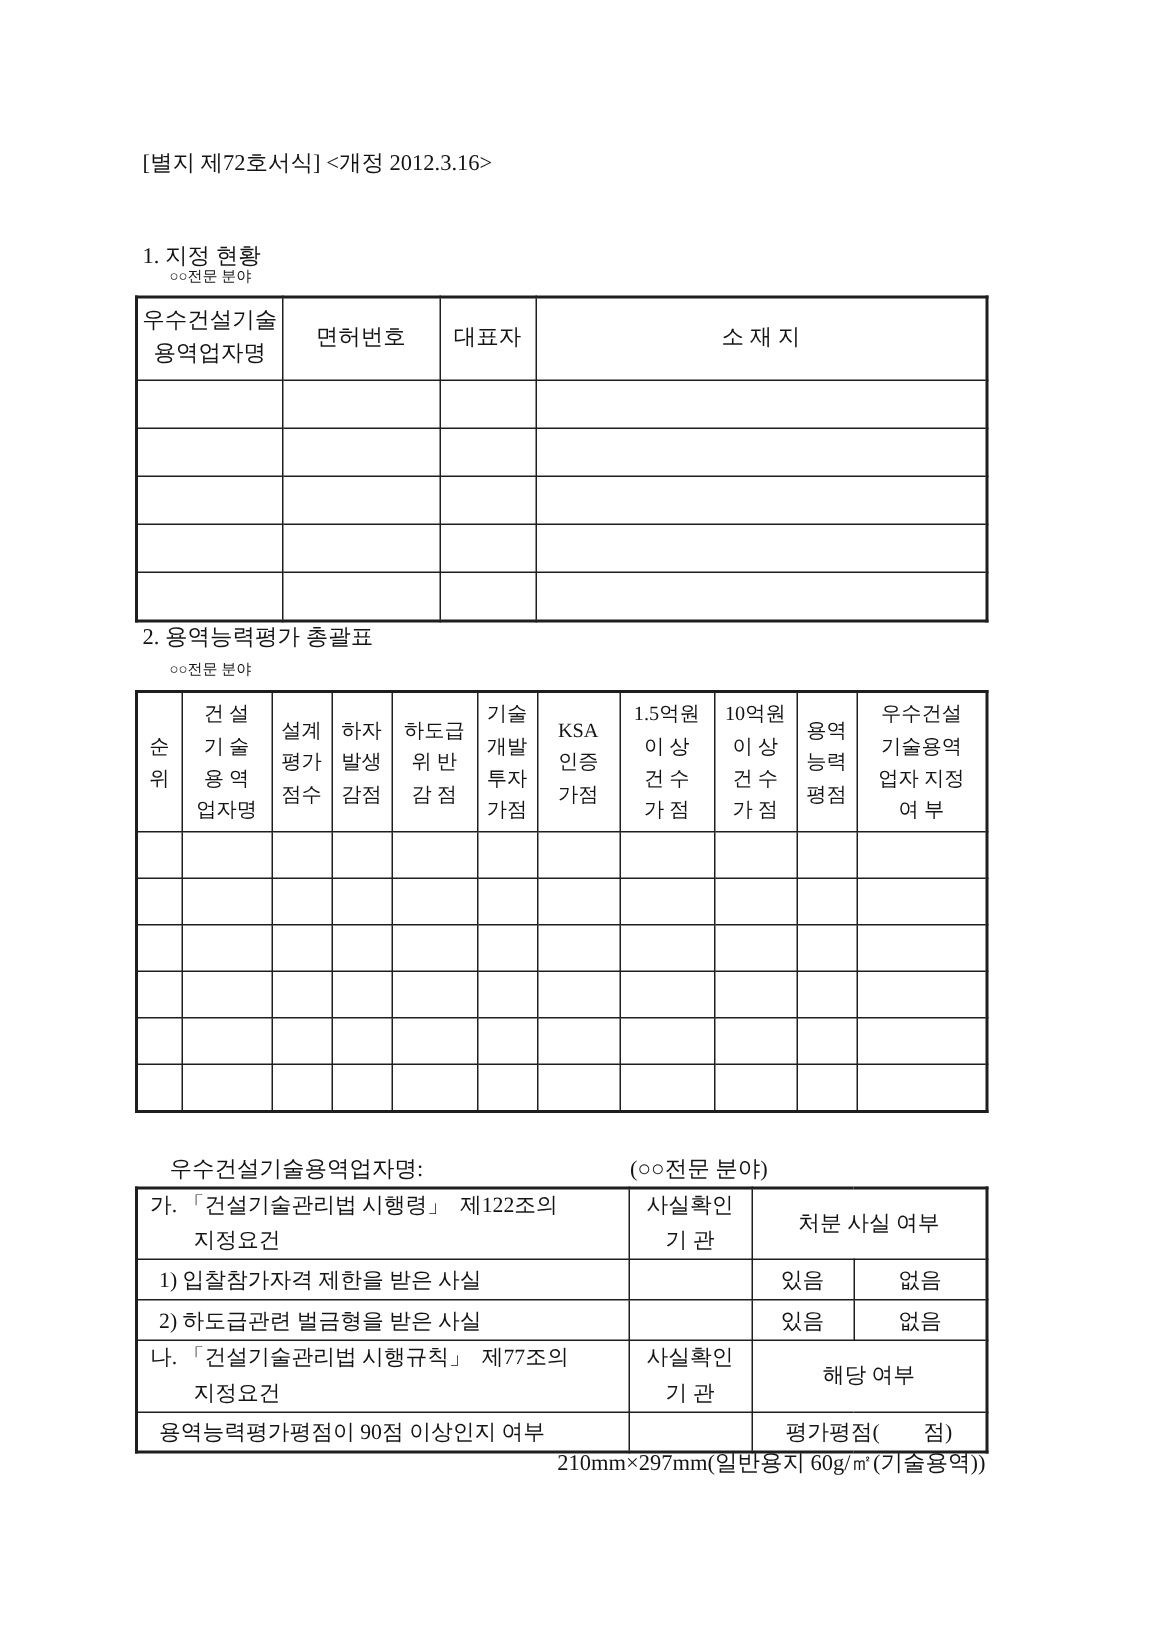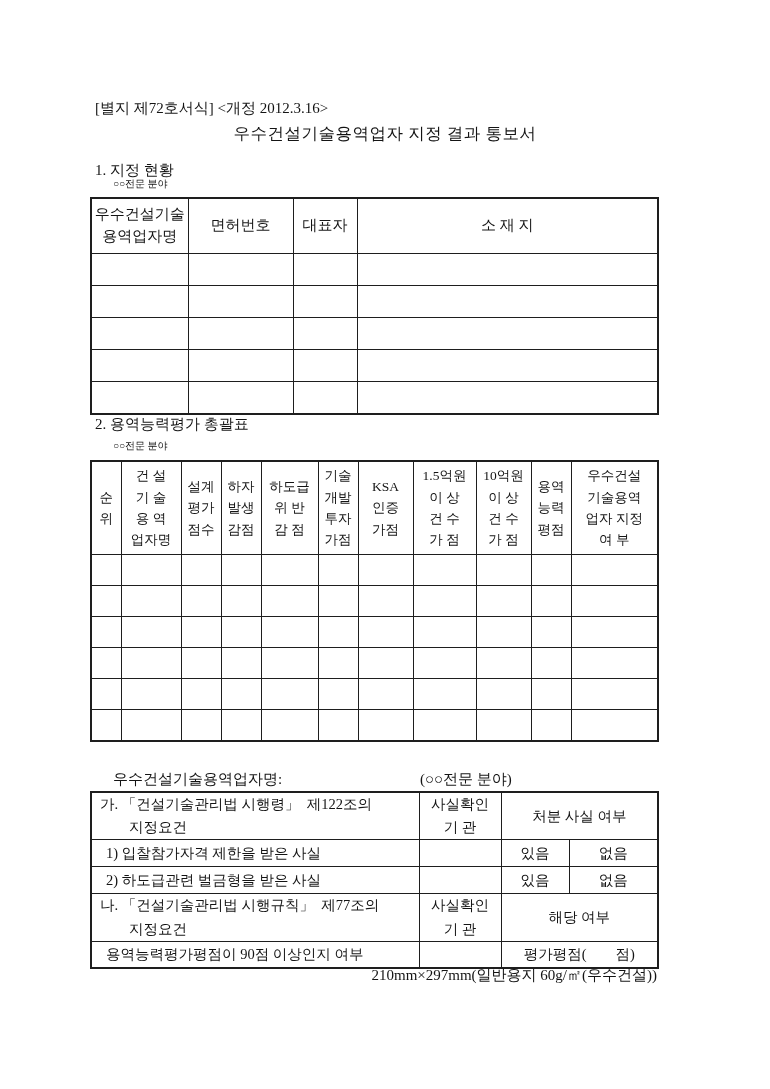--- a/index.html
+++ b/index.html
@@ -50,21 +50,20 @@
   .t3 tr.tall td{height:44px;line-height:1.6;}
   .t3 tr.short td{height:26px;}
   .t3 tr.last td{height:25px;}
 </style>
 </head>
 <body>
 
 <div class="page">
 
   <div class="abs form-ref">[별지 제72호서식] &lt;개정 2012.3.16&gt;</div>
-  <div class="abs form-title">우수건설기술용역업자 지정 결과 통보서</div>
 
   <div class="abs sec-heading h1">1. 지정 현황</div>
   <div class="abs sub-heading sub1">○○전문 분야</div>
 
   <table class="abs t1">
     <colgroup>
       <col style="width:97px">
         <col style="width:105px">
         <col style="width:64px">
         <col style="width:301px">
@@ -290,15 +289,15 @@
         <td colspan="2">해당 여부</td>
       </tr>
       <tr class="last">
         <td class="item">용역능력평가평점이 90점 이상인지 여부</td>
         <td></td>
         <td colspan="2" class="pw">평가평점(        점)</td>
       </tr>
     </tbody>
   </table>
 
-  <div class="abs footer-note">210mm×297mm(일반용지 60g/㎡(우수건설))</div>
+  <div class="abs footer-note">210mm×297mm(일반용지 60g/㎡(기술용역))</div>
 
 </div>
 
 </body></html>

